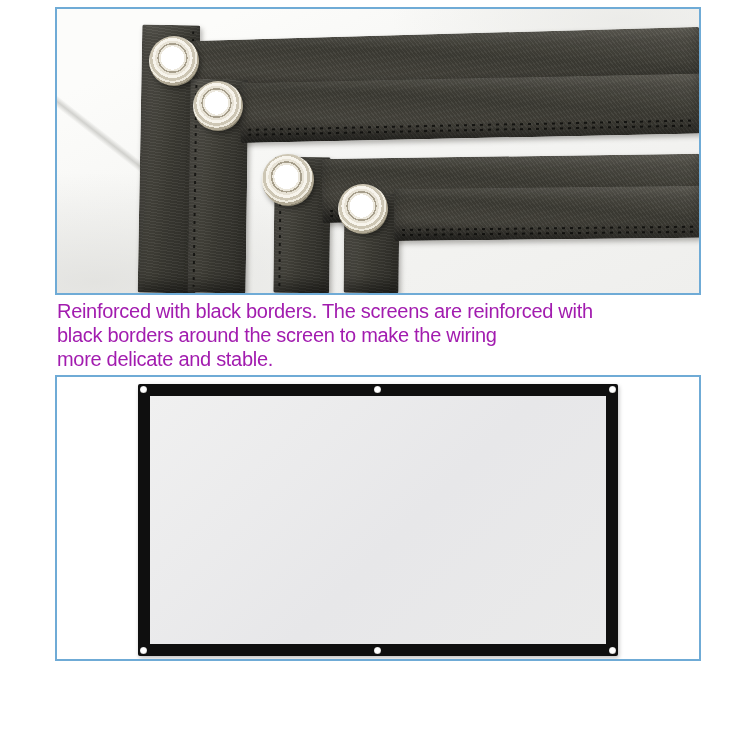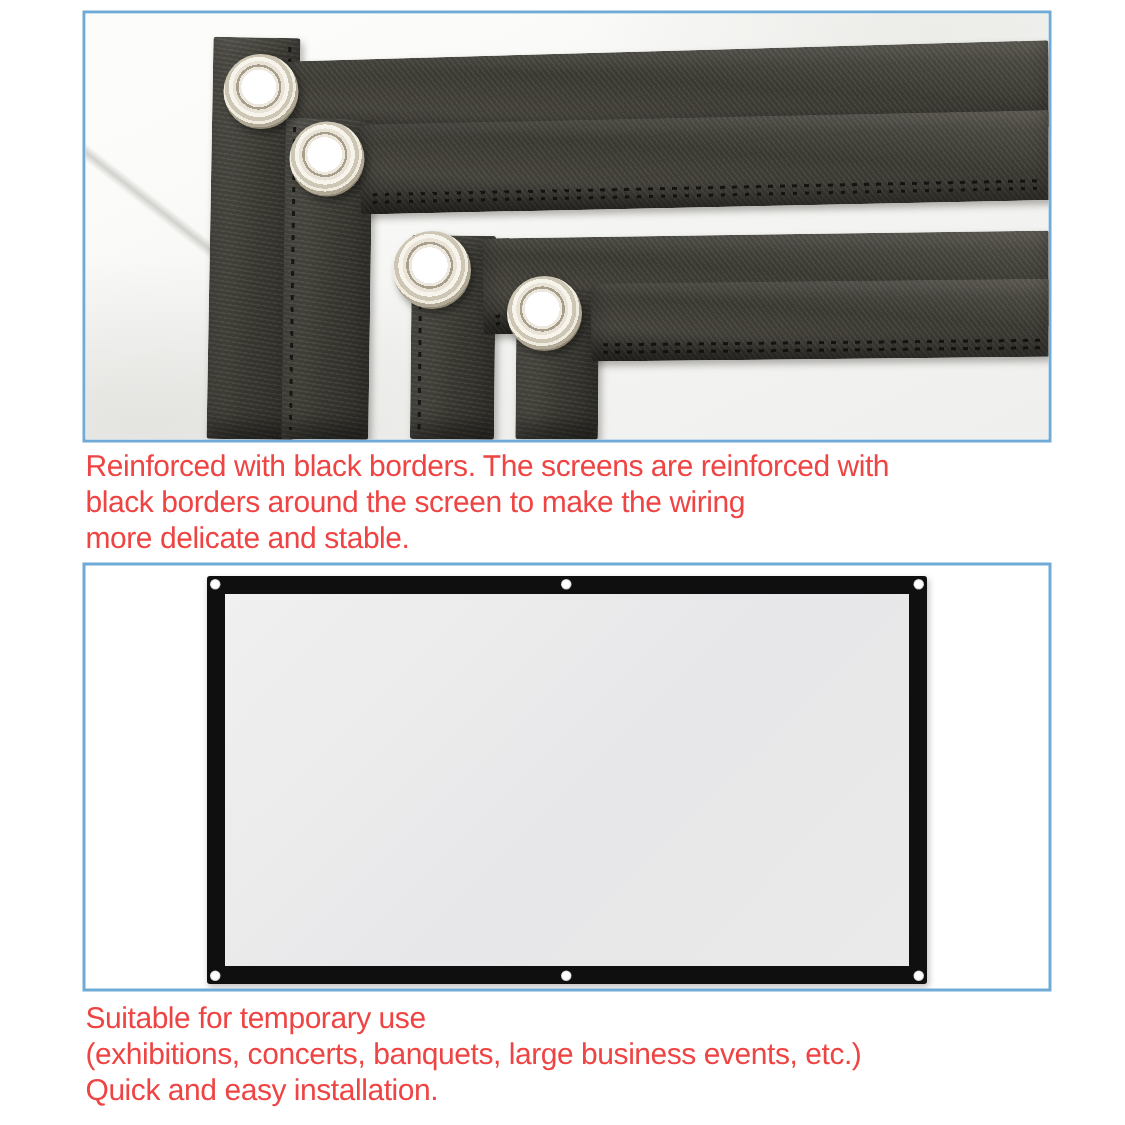--- a/index.html
+++ b/index.html
@@ -9,21 +9,21 @@
   
   .photo-box {
     position:absolute; left:55px; width:646px;
     border:2px solid #6fabd6; background:#ffffff; overflow:hidden;
   }
   #topPhoto { top:7px;  height:288px; }
   #midPhoto { top:375px; height:286px; }
 
   
   .caption {
-    position:absolute; left:57px; color:#ef4444;
+    position:absolute; left:57px; color:#a21caf;
     font-size:20px; line-height:24px; letter-spacing:-0.3px;
     white-space:pre-line;
   }
   #cap1 { top:299px; }
   #cap2 { top:667px; }
 
   
   .sheet {
     position:absolute; inset:0;
     background:
@@ -156,17 +156,14 @@
       <div class="screen-surface"></div>
       <div class="hole tl"></div>
       <div class="hole tc"></div>
       <div class="hole tr"></div>
       <div class="hole bl"></div>
       <div class="hole bc"></div>
       <div class="hole br"></div>
     </div>
   </div>
 
-  <p class="caption" id="cap2">Suitable for temporary use
-(exhibitions, concerts, banquets, large business events, etc.)
-Quick and easy installation.</p>
 
 </div>
 
 </body></html>

